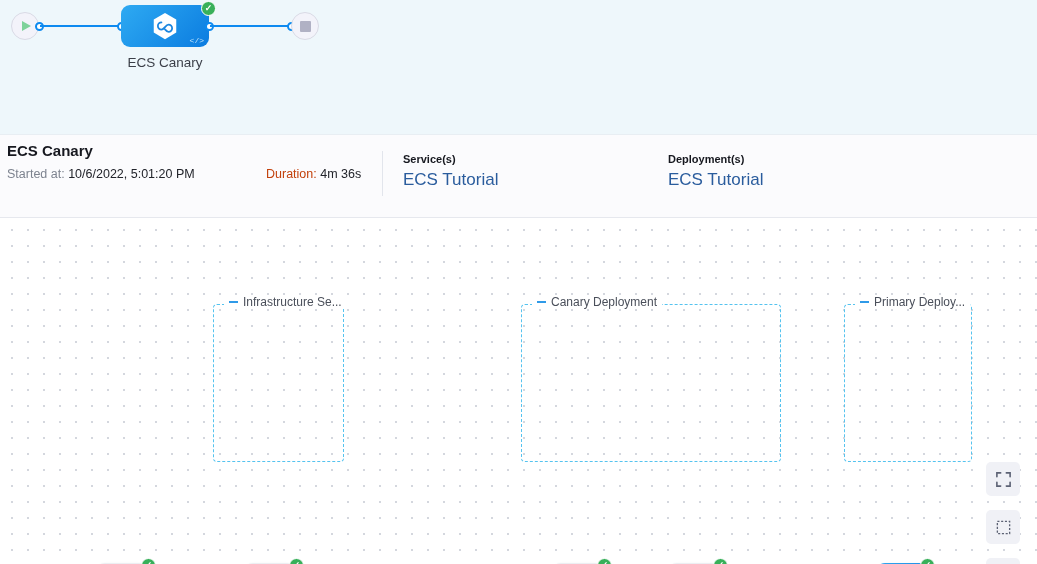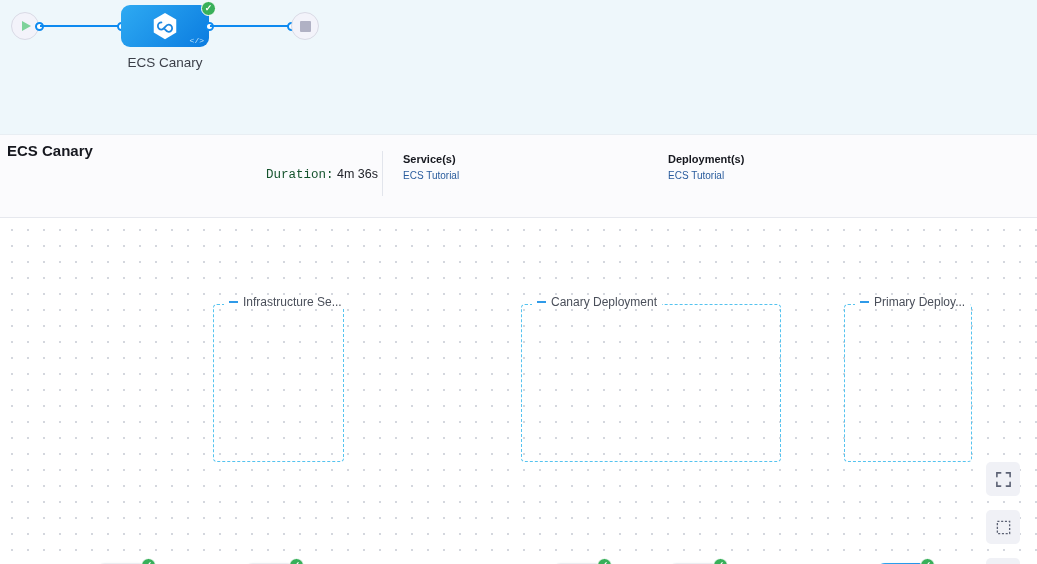--- a/index.html
+++ b/index.html
@@ -78,32 +78,32 @@
   }
   .ib-started {
     position: absolute; left: 7px; top: 32px;
     font-size: 12.5px; color: #22242b;
   }
   .ib-started .lbl { color: #7d838f; }
   .ib-duration {
     position: absolute; left: 266px; top: 32px;
     font-size: 12.5px; color: #22242b;
   }
-  .ib-duration .lbl { color: #14532d; font-family: Liberation Mono, monospace; }
+  .ib-duration .lbl { color: #c2410c; }
   .ib-div {
     position: absolute; left: 382px; top: 16px;
     width: 1px; height: 45px; background: #e2e5ec;
   }
   .ib-col { position: absolute; top: 18px; }
   .ib-col.svc { left: 403px; }
   .ib-col.env { left: 668px; }
   .ib-col .hd { font-size: 11px; font-weight: bold; color: #16181f; }
   .ib-col .lk {
     display: block; margin-top: 5px;
-    font-size: 10px; color: #2a5c9d; text-decoration: none; cursor: pointer;
+    font-size: 17px; color: #2a5c9d; text-decoration: none; cursor: pointer;
   }
 
   
   .canvas {
     position: relative; width: 1037px; height: 346px;
     background-color: #ffffff;
     background-image: radial-gradient(#d4d7de 1px, transparent 1.05px);
     background-size: 16px 16px;
     background-position: 4px 4px;
     overflow: hidden;
@@ -175,20 +175,24 @@
 
   <div class="mini-end">
     <span class="sq-stop"></span>
   </div>
 
   <div class="mini-label">ECS Canary</div>
 </div>
 
 <div class="info-bar">
   <div class="ib-title">ECS Canary</div>
+  <div class="ib-started">
+    <span class="lbl">Started at:</span>
+    <span>10/6/2022, 5:01:20 PM</span>
+  </div>
   <div class="ib-duration">
     <span class="lbl">Duration:</span>
     <span>4m 36s</span>
   </div>
   <div class="ib-div"></div>
   <div class="ib-col svc">
     <div class="hd">Service(s)</div>
     <a class="lk">ECS Tutorial</a>
   </div>
   <div class="ib-col env">

